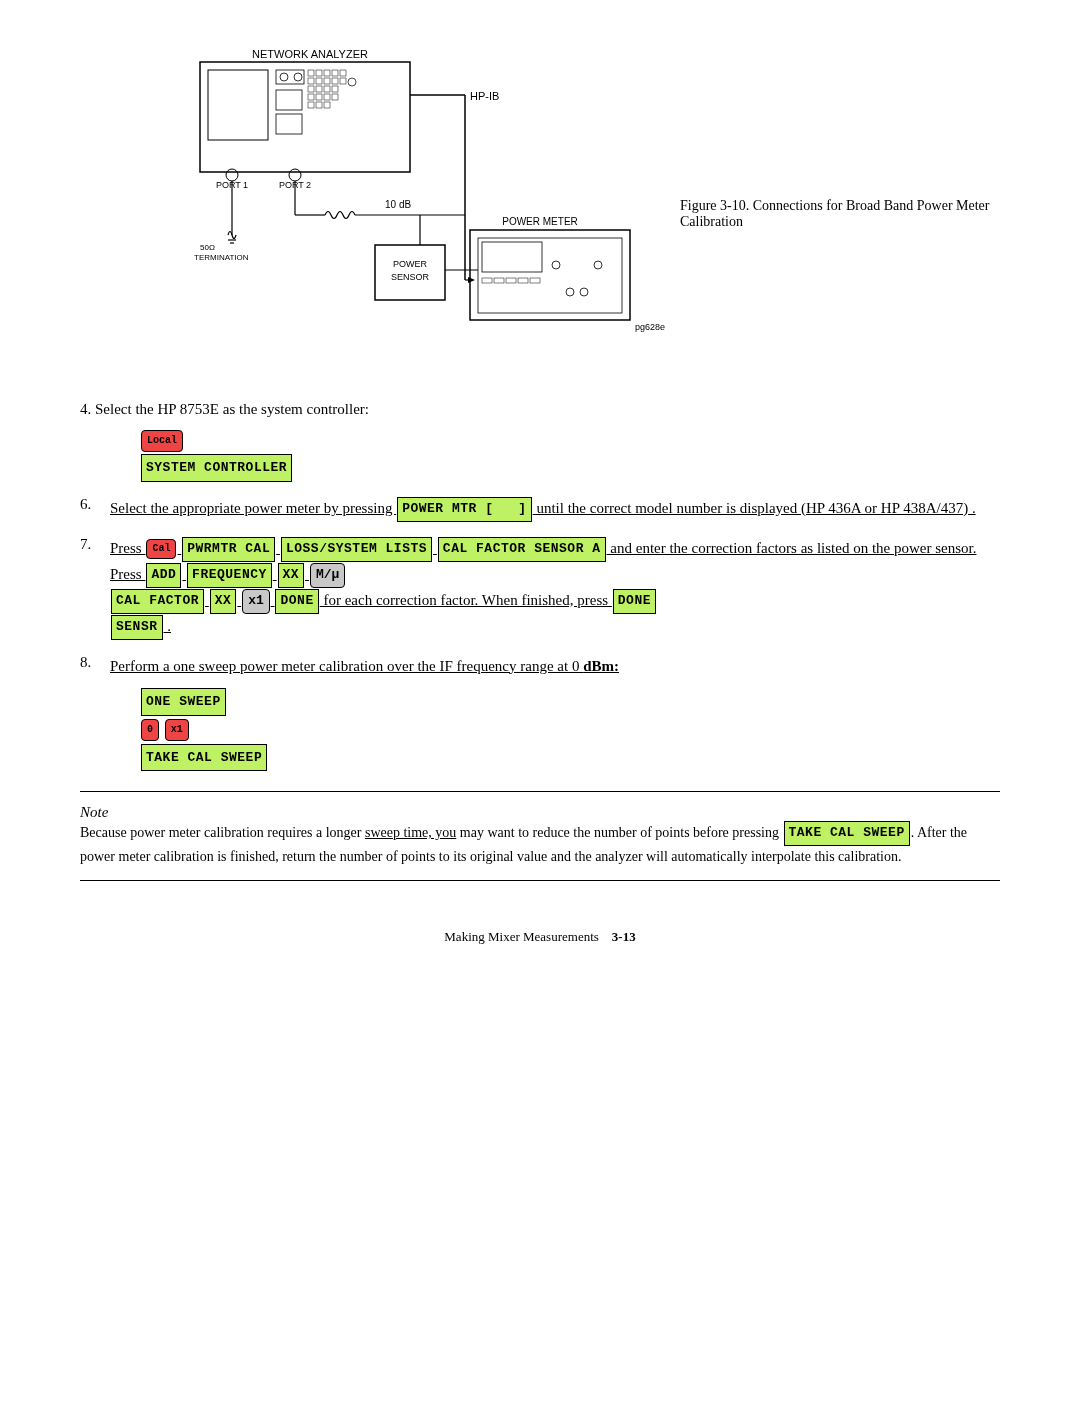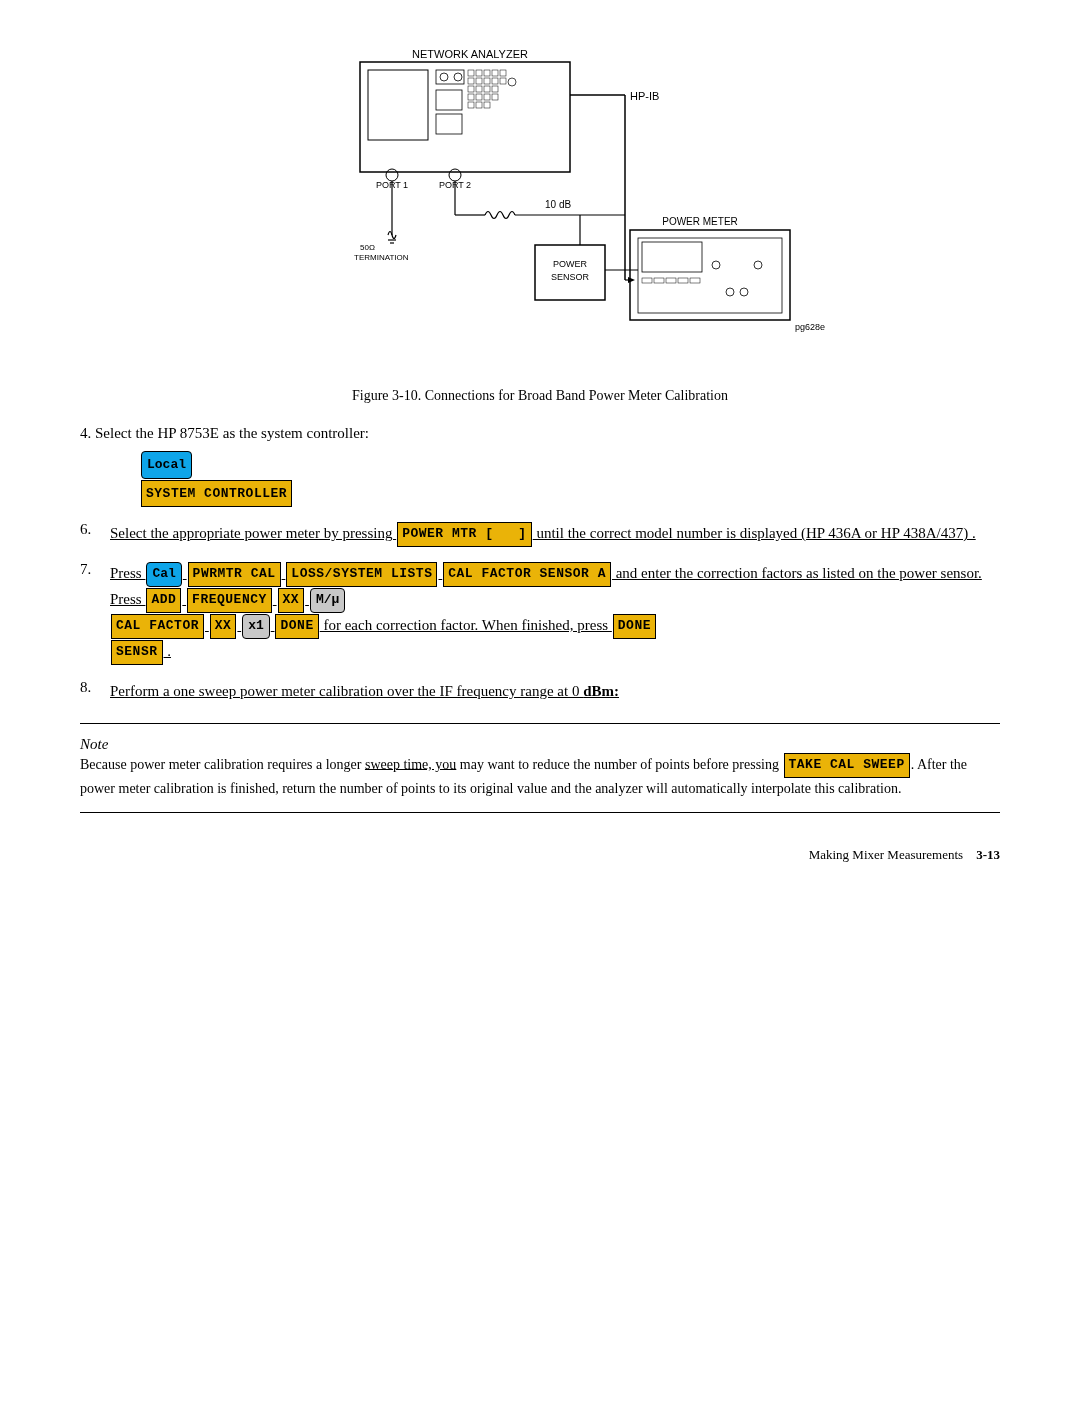--- a/index.html
+++ b/index.html
@@ -9,21 +9,21 @@
       font-size: 15px;
       color: #000;
       width: 1080px;
       min-height: 1409px;
       padding: 40px 80px 60px 80px;
     }
 
     
     .diagram-container {
       display: flex;
-      flex-direction: column;
+      flex-direction: row;
       align-items: center;
       margin-bottom: 18px;
     }
     .diagram-box {
       width: 600px;
       height: 340px;
       position: relative;
       border: none;
     }
     .diagram-caption {
@@ -44,37 +44,37 @@
     }
     .step-line {
       margin-bottom: 6px;
       line-height: 1.5;
     }
     .key-rounded {
       display: inline-block;
       border: 1.5px solid #000;
       border-radius: 4px;
       padding: 1px 5px;
-      font-size: 13px;
+      font-size: 10px;
       font-family: 'Courier New', monospace;
       font-weight: bold;
-      background: #0ea5e9;
+      background: #ef4444;
       vertical-align: middle;
       margin: 0 1px;
     }
 
     
     .key-shaded {
       display: inline-block;
       border: 1.5px solid #000;
       padding: 1px 4px;
       font-size: 13px;
       font-family: 'Courier New', monospace;
       font-weight: bold;
-      background: #eab308;
+      background: #bef264;
       vertical-align: middle;
       margin: 0 1px;
       letter-spacing: 0.5px;
     }
     .key-shaded-rounded {
       display: inline-block;
       border: 1.5px solid #000;
       border-radius: 4px;
       padding: 1px 5px;
       font-size: 13px;
@@ -108,23 +108,23 @@
     }
     .note-content {
       font-size: 14px;
       line-height: 1.6;
       flex: 1;
     }
 
     
     .footer {
       display: flex;
-      justify-content: flex-end;
+      justify-content: center;
       align-items: flex-end;
-      margin-top: 34px;
+      margin-top: 48px;
       font-size: 13px;
     }
 
     .step-row {
       display: flex;
       flex-direction: row;
       margin-bottom: 10px;
     }
     .step-num-col {
       min-width: 30px;
@@ -297,20 +297,26 @@
   </div>
 </div>
 
 <div class="section">
   <div class="step-row">
     <div class="step-num-col">8.</div>
     <div class="step-content-col">
       Perform a <span class="underline">one</span> sweep power meter calibration over the IF frequency range at 0 <strong>dBm:</strong>
     </div>
   </div>
+  <div class="indent-block">
+    <span class="key-shaded">ONE SWEEP</span><br>
+    <span class="key-rounded">0</span>
+    <span class="key-rounded">x1</span><br>
+    <span class="key-shaded">TAKE CAL SWEEP</span>
+  </div>
 </div>
 
 <div class="note-section">
   <div class="note-label">Note</div>
   <div class="note-content">
     Because power meter calibration requires a longer <span class="underline">sweep time, you</span> may want
     to reduce the number of points before pressing <span class="key-shaded">TAKE CAL SWEEP</span>. After the
     power meter calibration is finished, return the number of points to its original
     value and the analyzer will automatically interpolate this calibration.
   </div>

